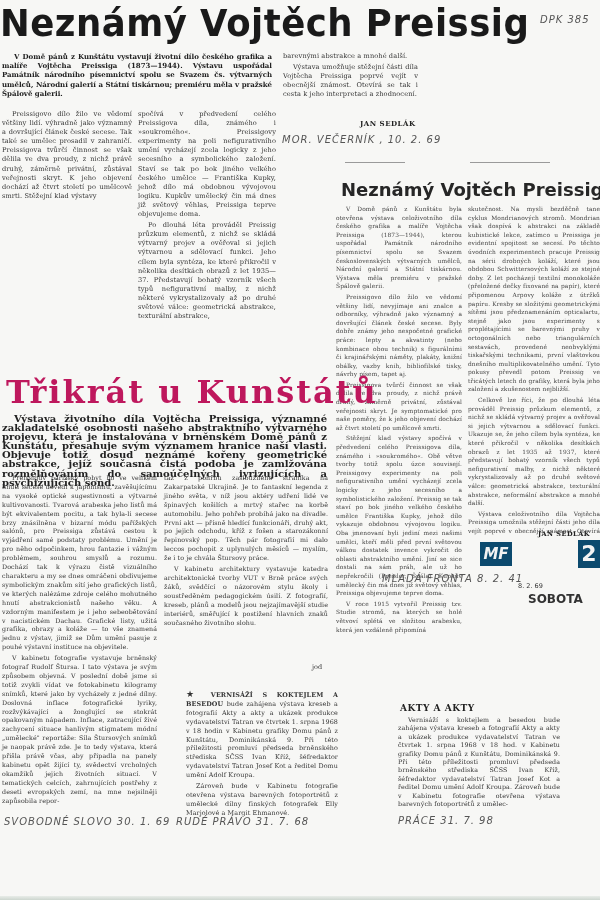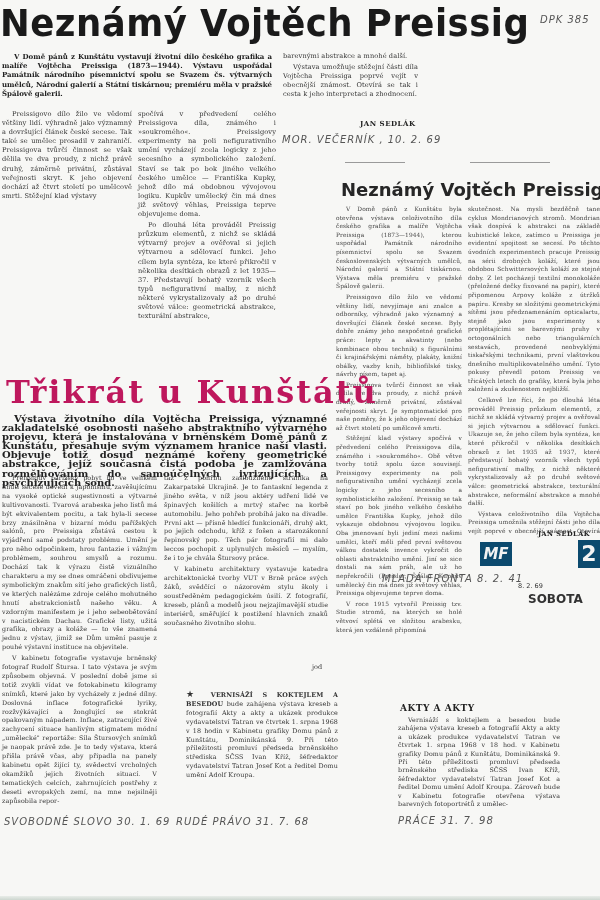--- a/index.html
+++ b/index.html
@@ -112,20 +112,21 @@
     <p style="text-indent:0">táž z pohřbu zasloužilého straníka na Zakarpatské Ukrajině. Je to fantaskní legenda z jiného světa, v níž jsou aktéry udření lidé ve špinavých košilích a mrtvý stařec na korbě automobilu. Jeho pohřeb probíhá jako na divadle. První akt — přísně hledící funkcionáři, druhý akt, po jejich odchodu, kříž z fošen a starozákonní řepinovský pop. Těch pár fotografií mi dalo leccos pochopit z uplynulých měsíců — myslím, že i to je chvála Štursovy práce.</p>
     <p>V kabinetu architektury vystavuje katedra architektonické tvorby VUT v Brně práce svých žáků, svědčící o názorovém stylu školy i soustředěném pedagogickém úsilí. Z fotografií, kreseb, plánů a modelů jsou nejzajímavější studie interiérů, směřující k postižení hlavních znaků současného životního slohu.</p>
   </div>
   <div class="abs" style="left:312px;top:627px;font-size:6.5px;color:#333;">jod</div>
   <div class="handwrite" style="left:4px;top:816px;">SVOBODNÉ SLOVO  30. 1. 69</div>
 </div>
 
 <div>
   <div class="col" style="left:186px;top:690px;width:152px;font-size:6.4px;line-height:8.9px;">
     <p style="text-indent:0"><span class="star">★</span> <b>VERNISÁŽÍ S KOKTEJLEM A BESEDOU</b> <span>bude zahájena výstava kreseb a fotografií Akty a akty a ukázek produkce vydavatelství Tatran ve čtvrtek 1. srpna 1968 v 18 hodin v Kabinetu grafiky Domu pánů z Kunštátu, Dominikánská 9. Při této příležitosti promluví předseda brněnského střediska SČSS Ivan Kříž, šéfredaktor vydavatelství Tatran Josef Kot a ředitel Domu umění Adolf Kroupa.</span></p>
+    <p>Zároveň bude v Kabinetu fotografie otevřena výstava barevných fotoportrétů z umělecké dílny finských fotografek Elly Marjolové a Margit Ehmanové.</p>
   </div>
   <div class="handwrite" style="left:176px;top:816px;">RUDÉ PRÁVO  31. 7. 68</div>
 </div>
 
 <div>
   <div class="boxhead" style="left:400px;top:703px;text-align:right;">AKTY A AKTY</div>
   <div class="col" style="left:398px;top:716px;width:162px;font-size:6.3px;line-height:8.4px;">
     <p>Vernisáží s koktejlem a besedou bude zahájena výstava kreseb a fotografií Akty a akty a ukázek produkce vydavatelství Tatran ve čtvrtek 1. srpna 1968 v 18 hod. v Kabinetu grafiky Domu pánů z Kunštátu, Dominikánská 9. Při této příležitosti promluví předseda brněnského střediska SČSS Ivan Kříž, šéfredaktor vydavatelství Tatran Josef Kot a ředitel Domu umění Adolf Kroupa. Zároveň bude v Kabinetu fotografie otevřena výstava barevných fotoportrétů z umělec-</p>
   </div>
   <div class="handwrite" style="left:398px;top:815px;">PRÁCE  31. 7. 98</div>

